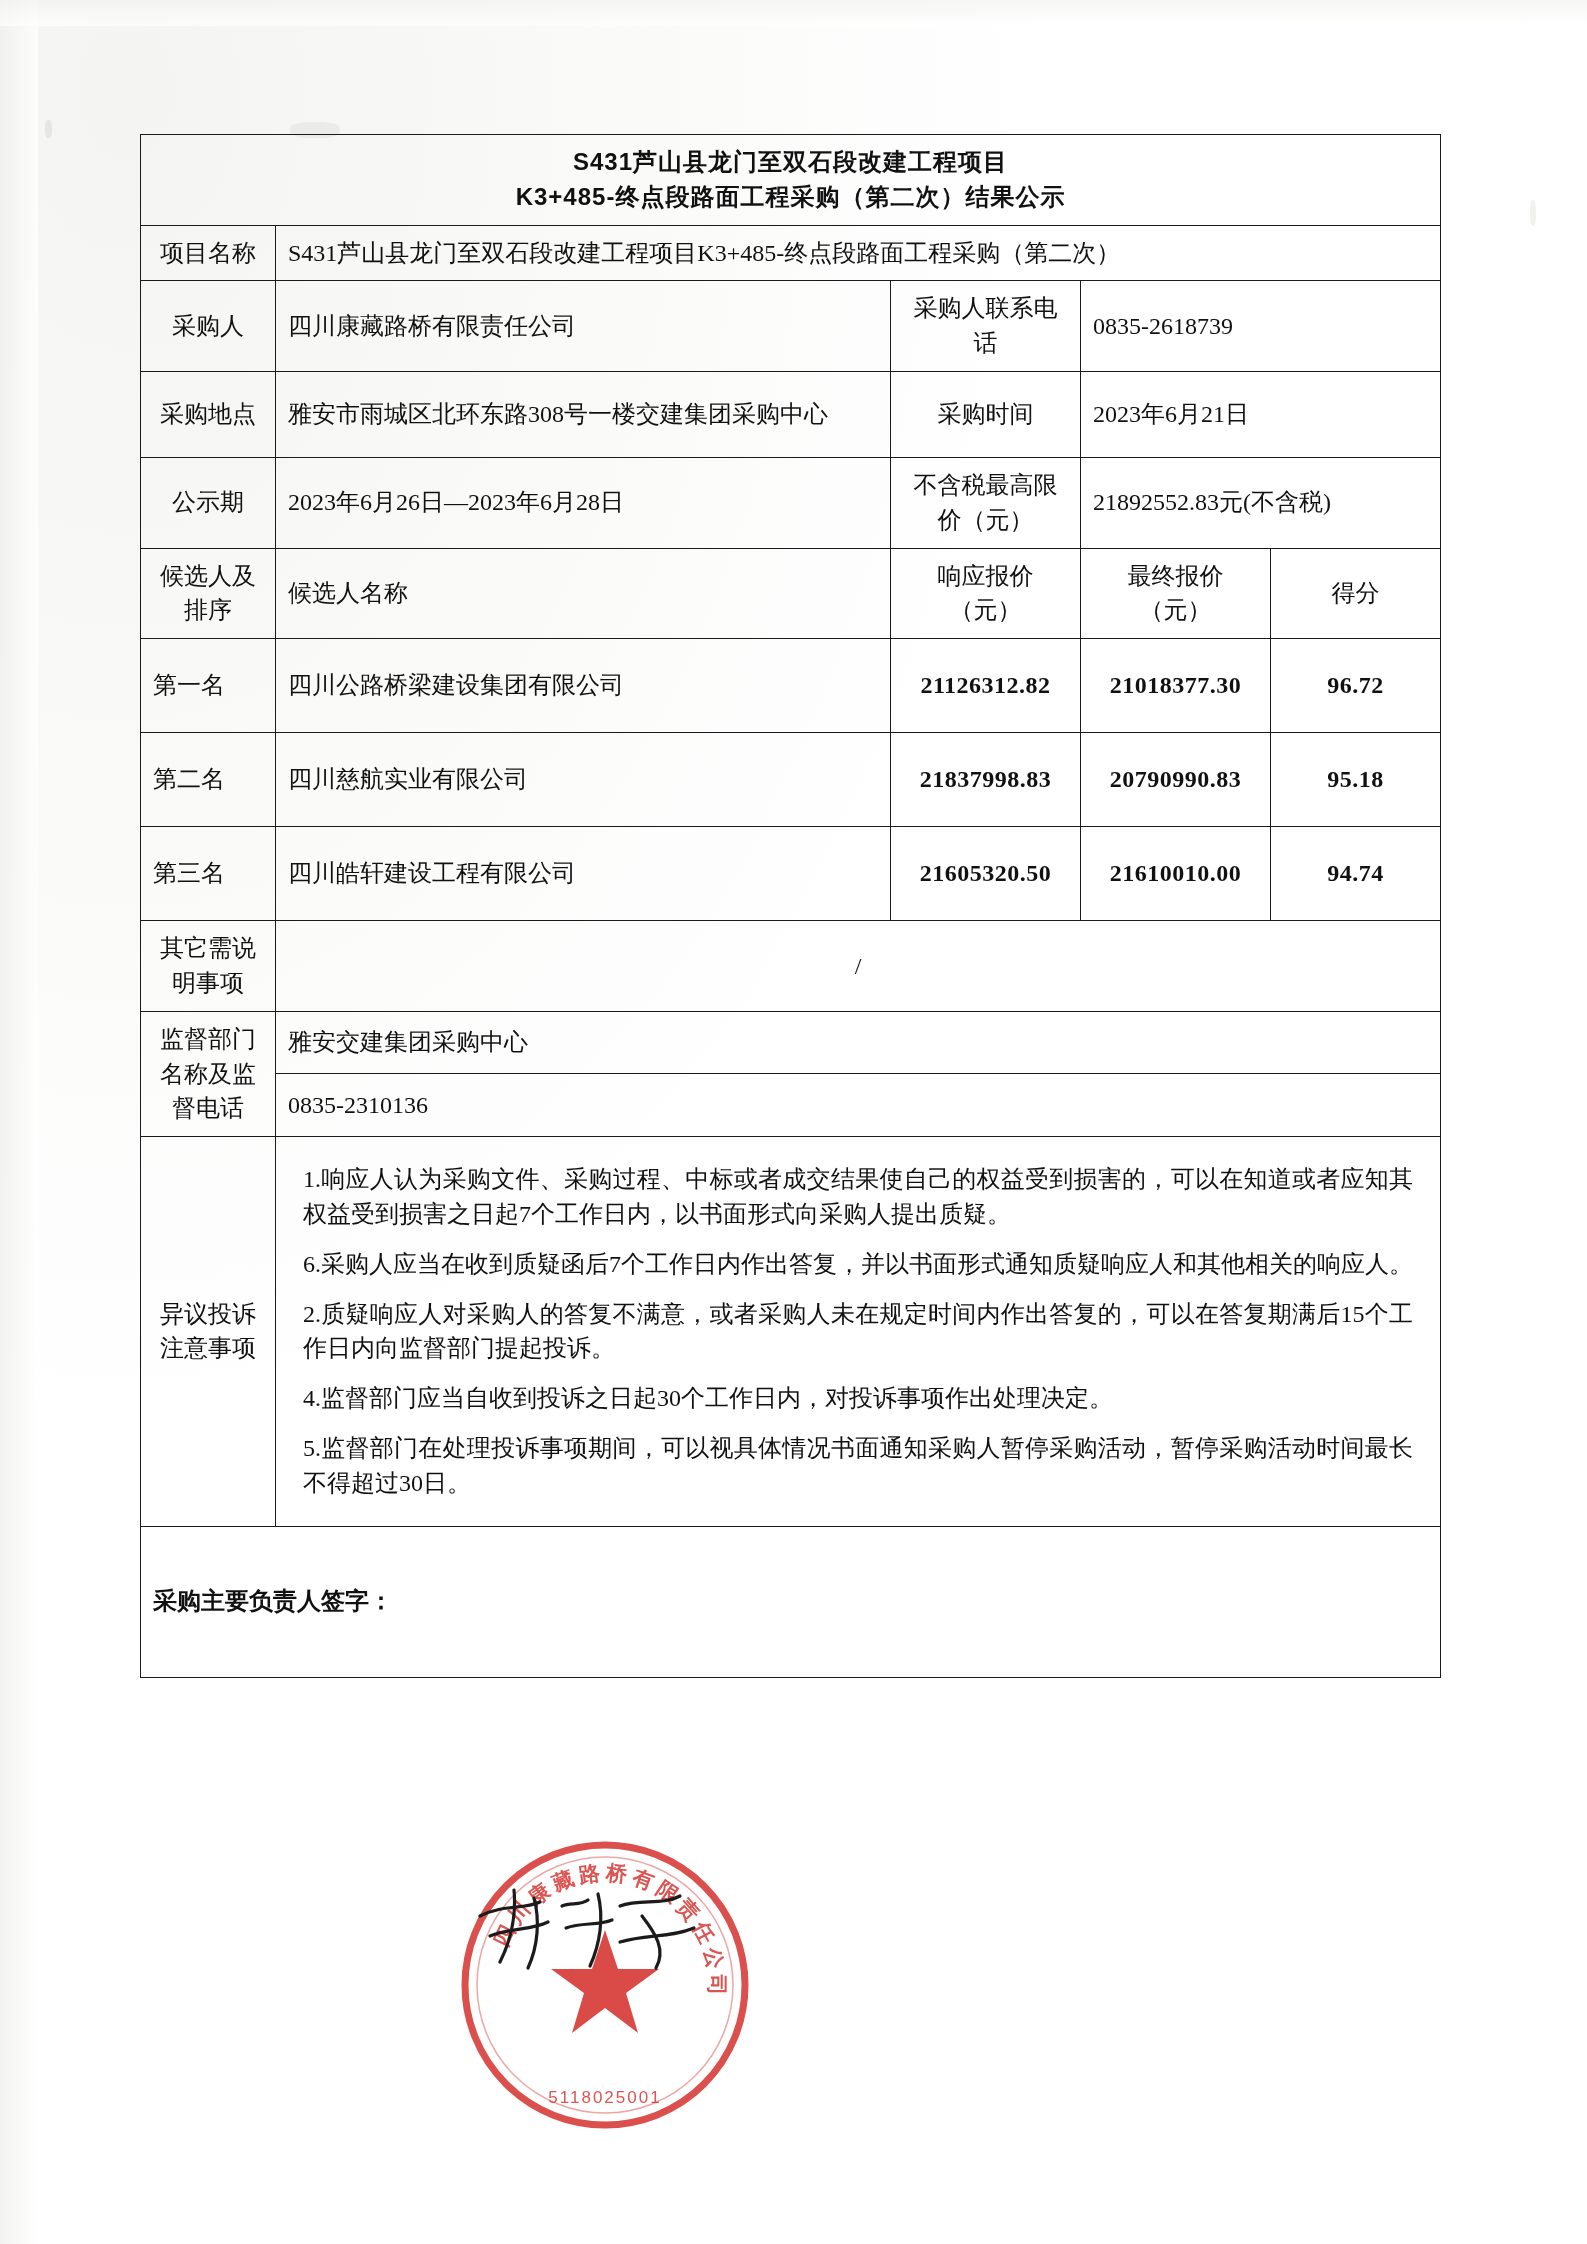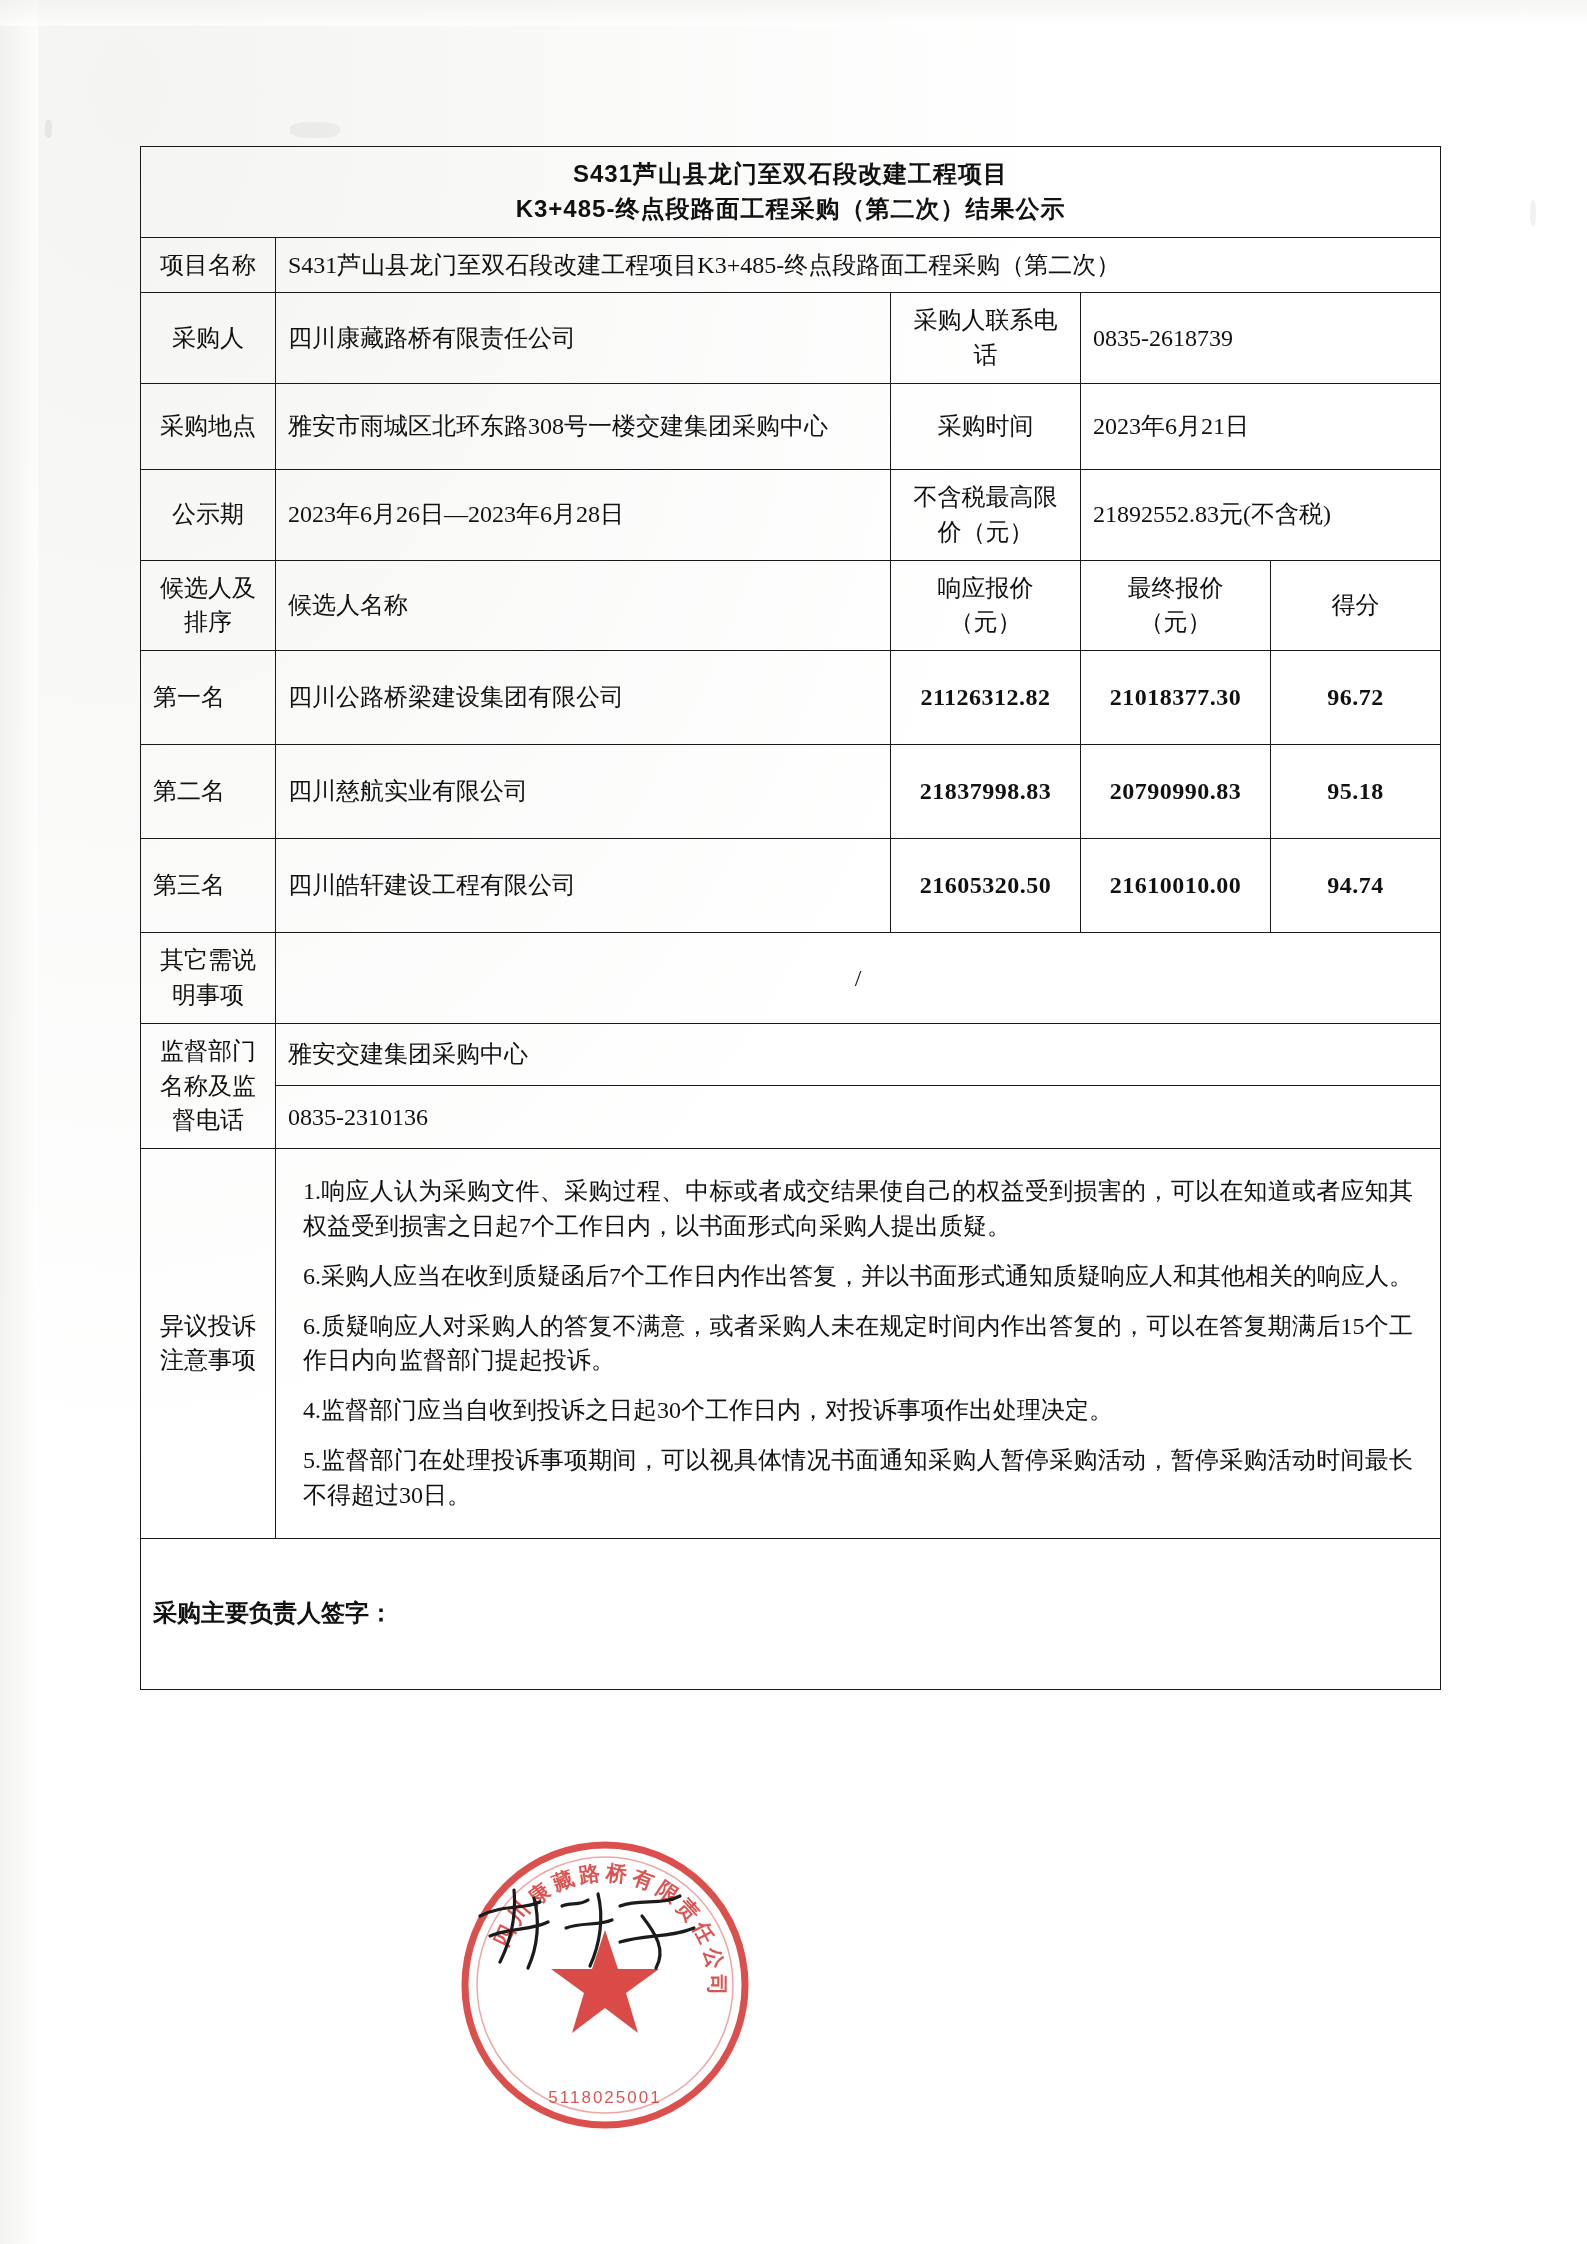--- a/index.html
+++ b/index.html
@@ -38,21 +38,21 @@
   .smudge {
     position: absolute;
     background: #d8d8d4;
     opacity: .55;
     border-radius: 40%;
   }
 
   .doc {
     position: absolute;
     left: 140px;
-    top: 146px;
+    top: 134px;
     width: 1300px;
   }
 
   table.main {
     width: 100%;
     border-collapse: collapse;
     table-layout: fixed;
   }
   table.main td {
     border: 1.6px solid #1a1a1a;
@@ -222,21 +222,21 @@
         </tr>
         <tr style="height:62px">
           <td class="c" colspan="4">0835-2310136</td>
         </tr>
 
         <tr>
           <td class="label">异议投诉注意事项</td>
           <td class="notes" colspan="4">
             <p>1.响应人认为采购文件、采购过程、中标或者成交结果使自己的权益受到损害的，可以在知道或者应知其权益受到损害之日起7个工作日内，以书面形式向采购人提出质疑。</p>
             <p>6.采购人应当在收到质疑函后7个工作日内作出答复，并以书面形式通知质疑响应人和其他相关的响应人。</p>
-            <p>6.质疑响应人对采购人的答复不满意，或者采购人未在规定时间内作出答复的，可以在答复期满后15个工作日内向监督部门提起投诉。</p>
+            <p>2.质疑响应人对采购人的答复不满意，或者采购人未在规定时间内作出答复的，可以在答复期满后15个工作日内向监督部门提起投诉。</p>
             <p>4.监督部门应当自收到投诉之日起30个工作日内，对投诉事项作出处理决定。</p>
             <p>5.监督部门在处理投诉事项期间，可以视具体情况书面通知采购人暂停采购活动，暂停采购活动时间最长不得超过30日。</p>
           </td>
         </tr>
 
         <tr class="sign-row">
           <td colspan="5" class="sign-label">采购主要负责人签字：</td>
         </tr>
       </tbody>
     </table>

